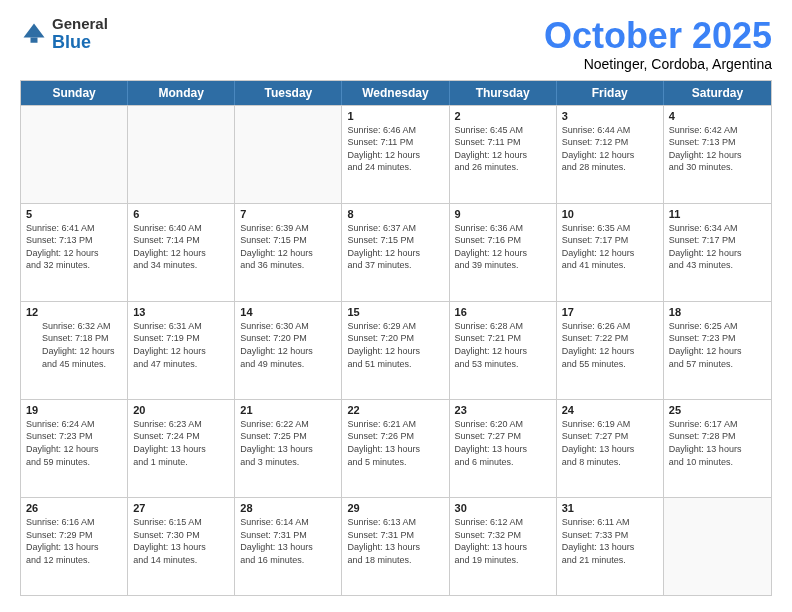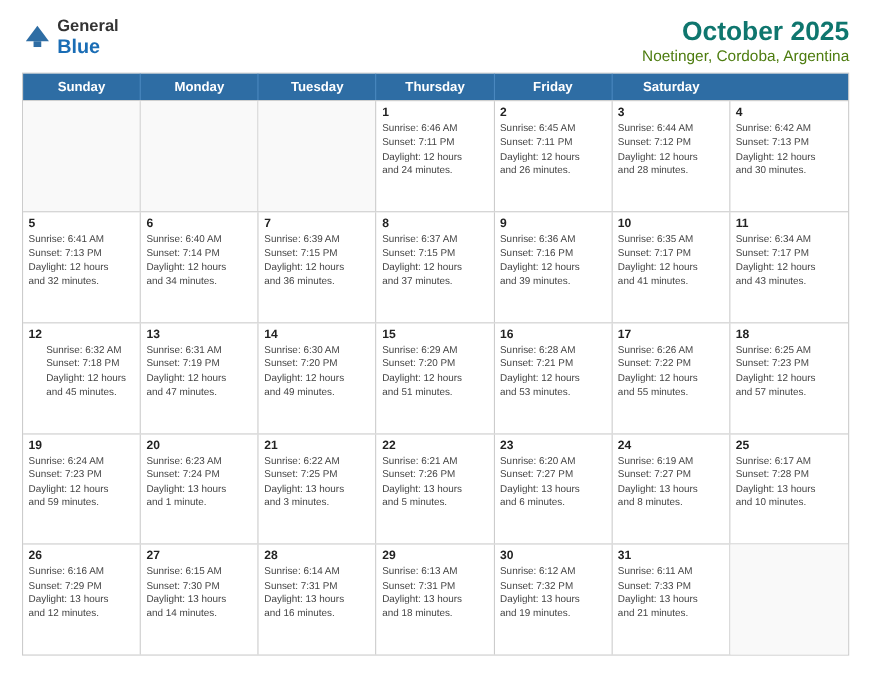--- a/index.html
+++ b/index.html
@@ -44,30 +44,30 @@
       color: #1a6db5;
     }
     .logo-icon {
       width: 28px;
       height: 28px;
     }
     .title-area {
       text-align: right;
     }
     .title-area h1 {
-      font-size: 24px;
-      font-weight: bold;
-      color: #0f766e;
+      font-size: 36px;
+      font-weight: bold;
+      color: #3b82f6;
       line-height: 1.1;
       margin-left: 16px;
     }
     .title-area h2 {
       font-size: 14px;
       font-weight: normal;
-      color: #4d7c0f;
+      color: #000000;
     }
     .calendar {
       flex: 1;
       display: flex;
       flex-direction: column;
       border: 1px solid #ccc;
     }
     .cal-header {
       display: grid;
       grid-template-columns: repeat(7, 1fr);
@@ -135,20 +135,21 @@
       <h1>October 2025</h1>
       <h2>Noetinger, Cordoba, Argentina</h2>
     </div>
   </div>
 
   <div class="calendar">
     <div class="cal-header">
     <div class="cal-header-cell">Sunday</div>
         <div class="cal-header-cell">Monday</div>
         <div class="cal-header-cell">Tuesday</div>
+        <div class="cal-header-cell">Wednesday</div>
         <div class="cal-header-cell">Thursday</div>
         <div class="cal-header-cell">Friday</div>
         <div class="cal-header-cell">Saturday</div>
       </div>
     <div class="cal-body">
     <div class="cal-row">
           <div class="cal-cell empty"></div>
           <div class="cal-cell empty"></div>
           <div class="cal-cell empty"></div>
           <div class="cal-cell">

